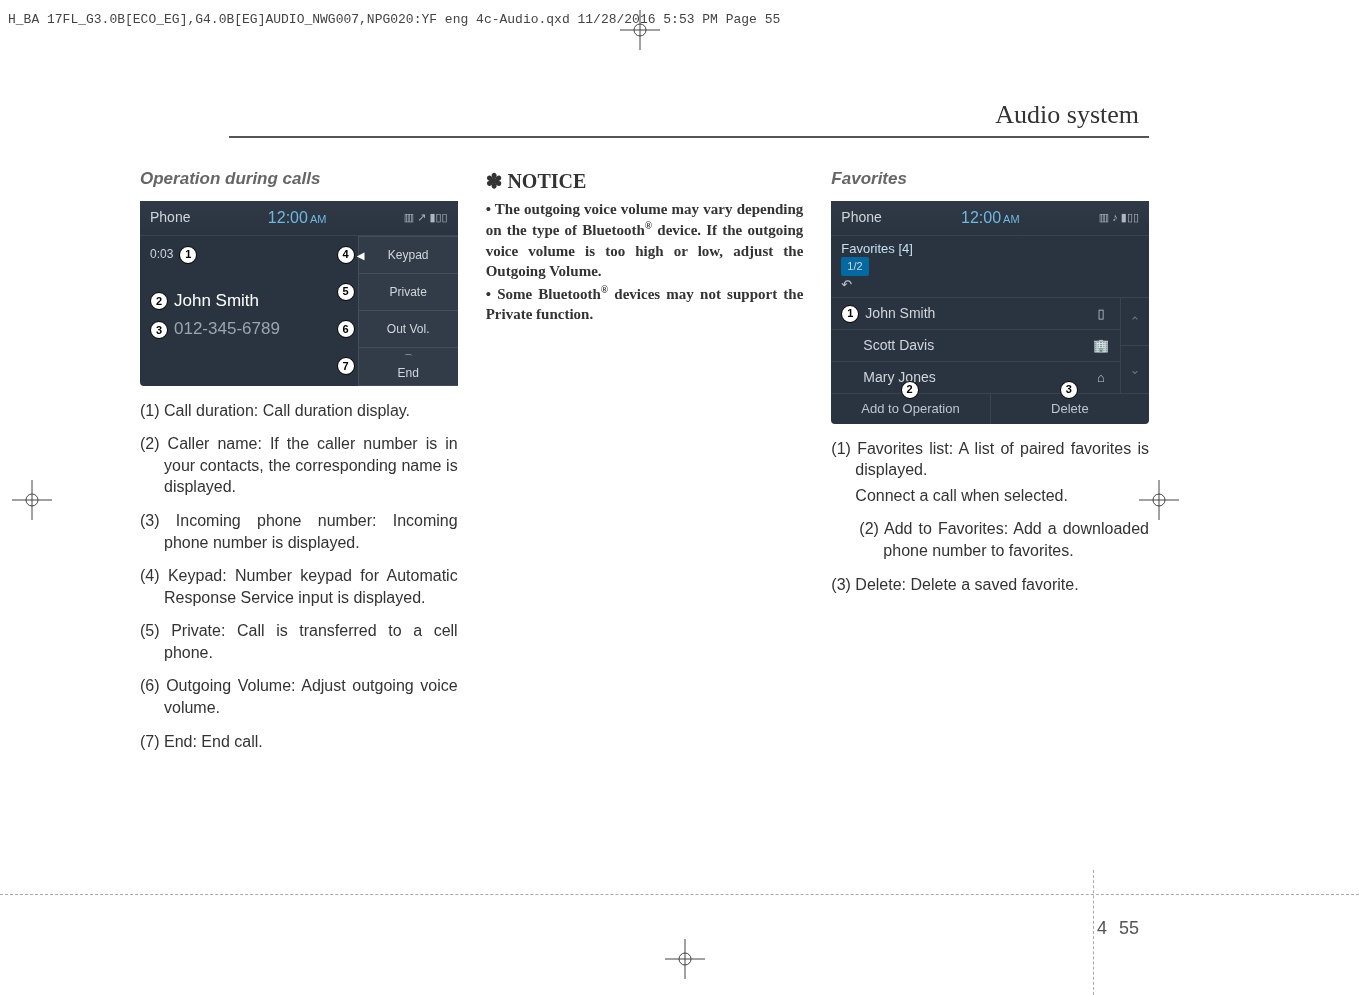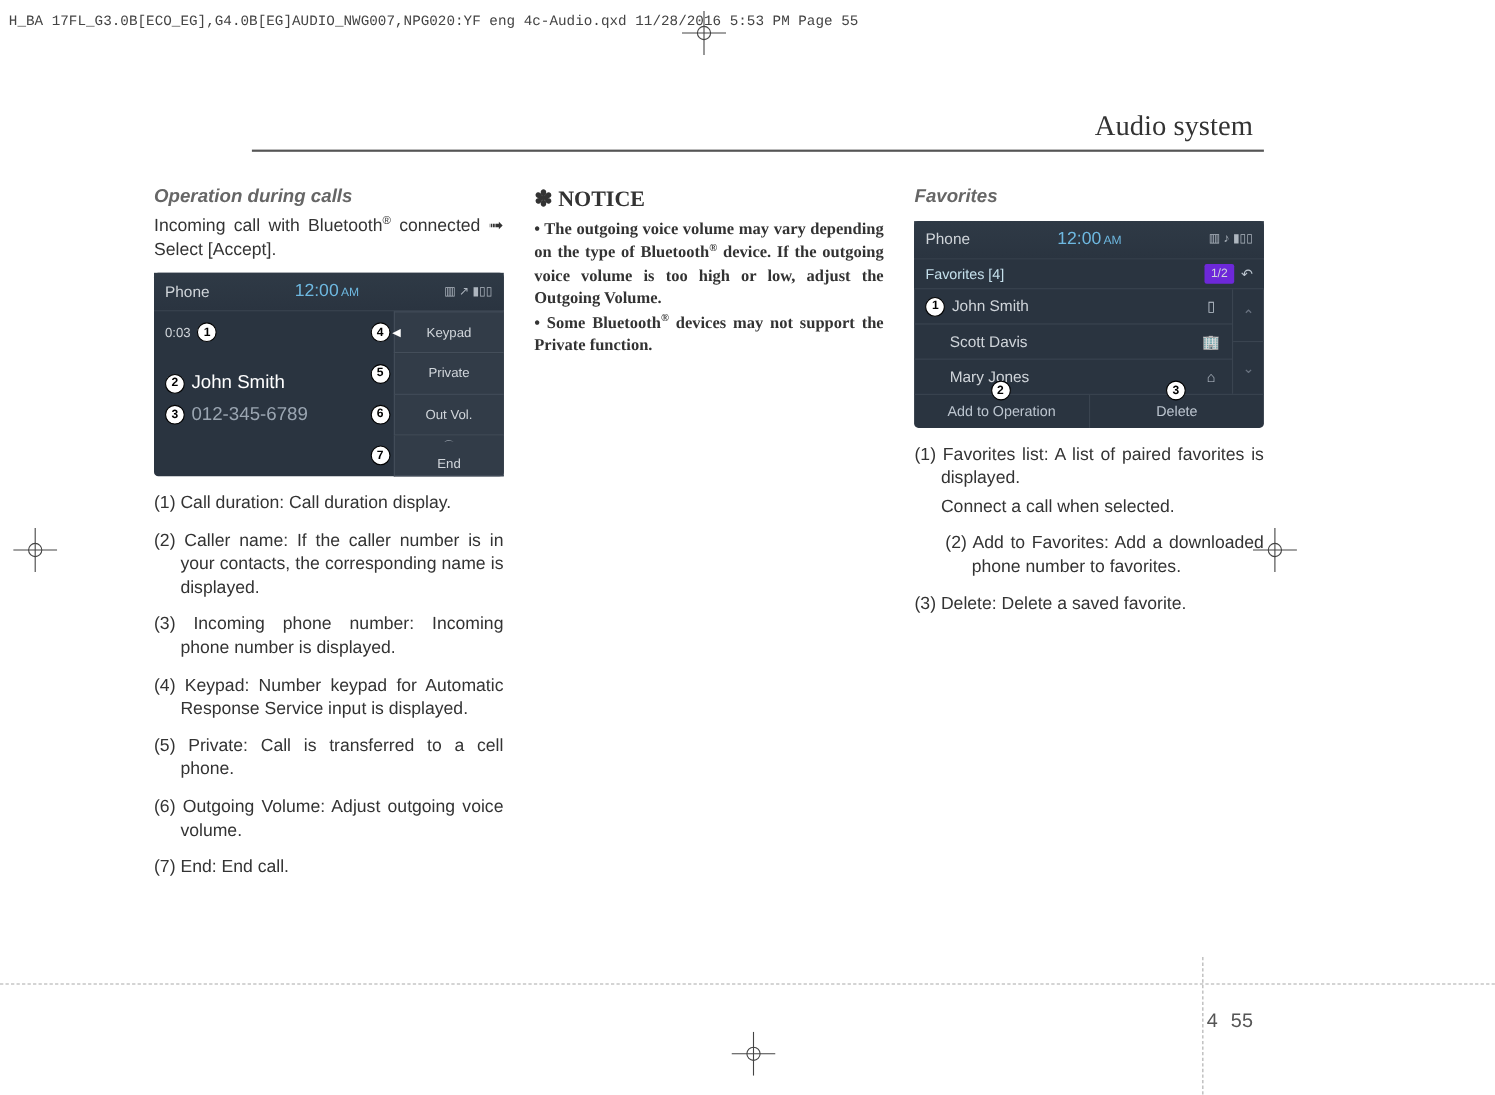--- a/index.html
+++ b/index.html
@@ -143,26 +143,27 @@
     margin: 0 0 4px 0;
   }
   .notice-body {
     font-family: Georgia, 'Times New Roman', serif;
     font-weight: bold;
     font-size: 15px;
     text-align: justify;
   }
   .notice-body p { margin: 0 0 2px 0; }
   .fav-header {
-    display:flex; align-items:flex-end; padding: 4px 10px;
+    display:flex; align-items:flex-start; padding: 4px 10px;
     background:#2a3440; border-bottom:1px solid #3a4450;
     font-size:13px;
+    flex-direction:column;
   }
   .fav-header .title { flex:1; color:#c5e0ec; }
-  .fav-header .page { background:#6d28d9; padding:2px 6px; border-radius:2px; font-size:11px; margin-right:6px;}
+  .fav-header .page { background:#0369a1; padding:2px 6px; border-radius:2px; font-size:11px; margin-right:6px;}
   .fav-row {
     display:flex; align-items:center; padding: 6px 10px;
     border-bottom:1px solid #3a4450; font-size:14px;
     position: relative;
   }
   .fav-row .name { flex:1; display:flex; align-items:center; }
   .fav-row .icon { width:18px; text-align:center; color:#bcc5cf; font-size:13px;}
   .fav-scroll { width: 28px; display:flex; flex-direction:column; border-left:1px solid #3a4450;}
   .fav-scroll div { flex:1; display:flex; align-items:center; justify-content:center; color:#6a7380; }
   .fav-scroll div + div { border-top:1px solid #3a4450;}
@@ -230,23 +231,20 @@
     </svg>
 </div>
 
 <div class="section-title">Audio system</div>
 <div class="title-rule"></div>
 
 <div class="columns">
 
   <div class="col">
     <p class="italic-head">Operation during calls</p>
-    <p class="body-text">
-      <span>Incoming call with Bluetooth</span><sup>®</sup><span> connected ➟ Select [Accept].</span>
-    </p>
 
     <div class="screenshot">
       <div class="ss-topbar">
         <span class="left">Phone</span>
         <span class="center"><span>12:00</span><span class="ampm">AM</span></span>
         <span class="right">▥ ↗ ▮▯▯</span>
       </div>
       <div class="ss1-body">
         <div class="ss1-left">
           <div class="ss1-dur">

